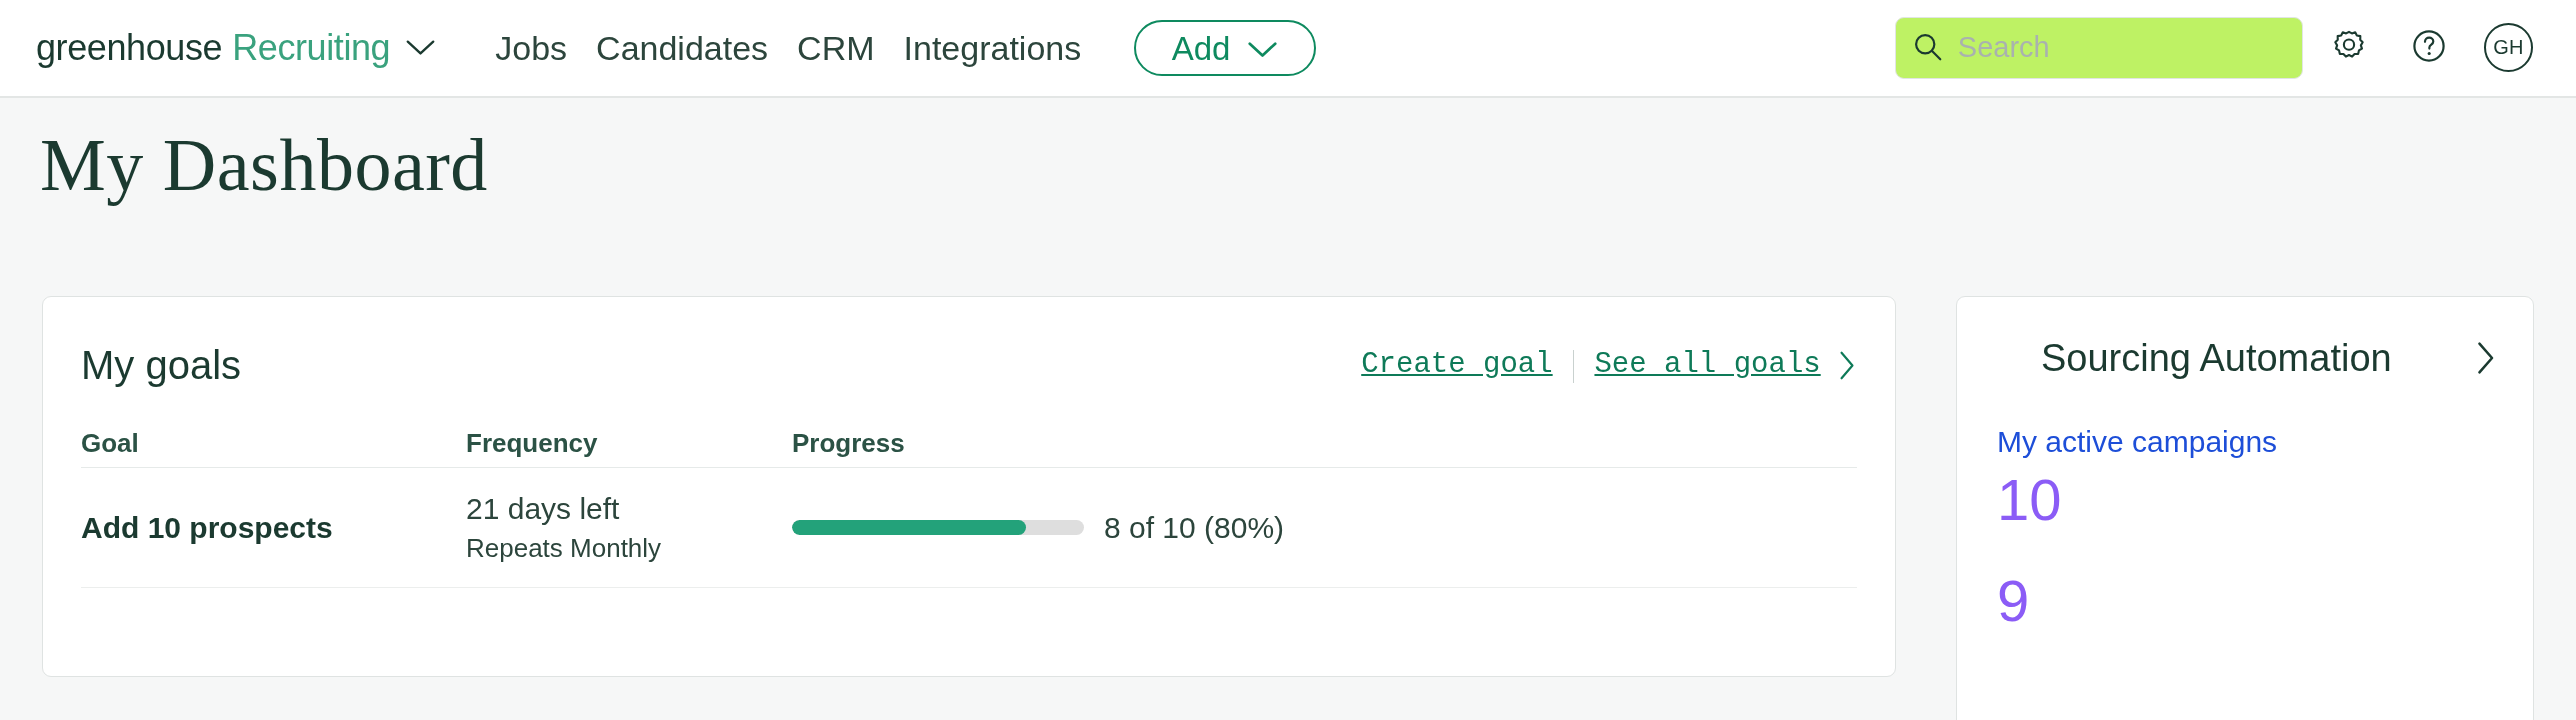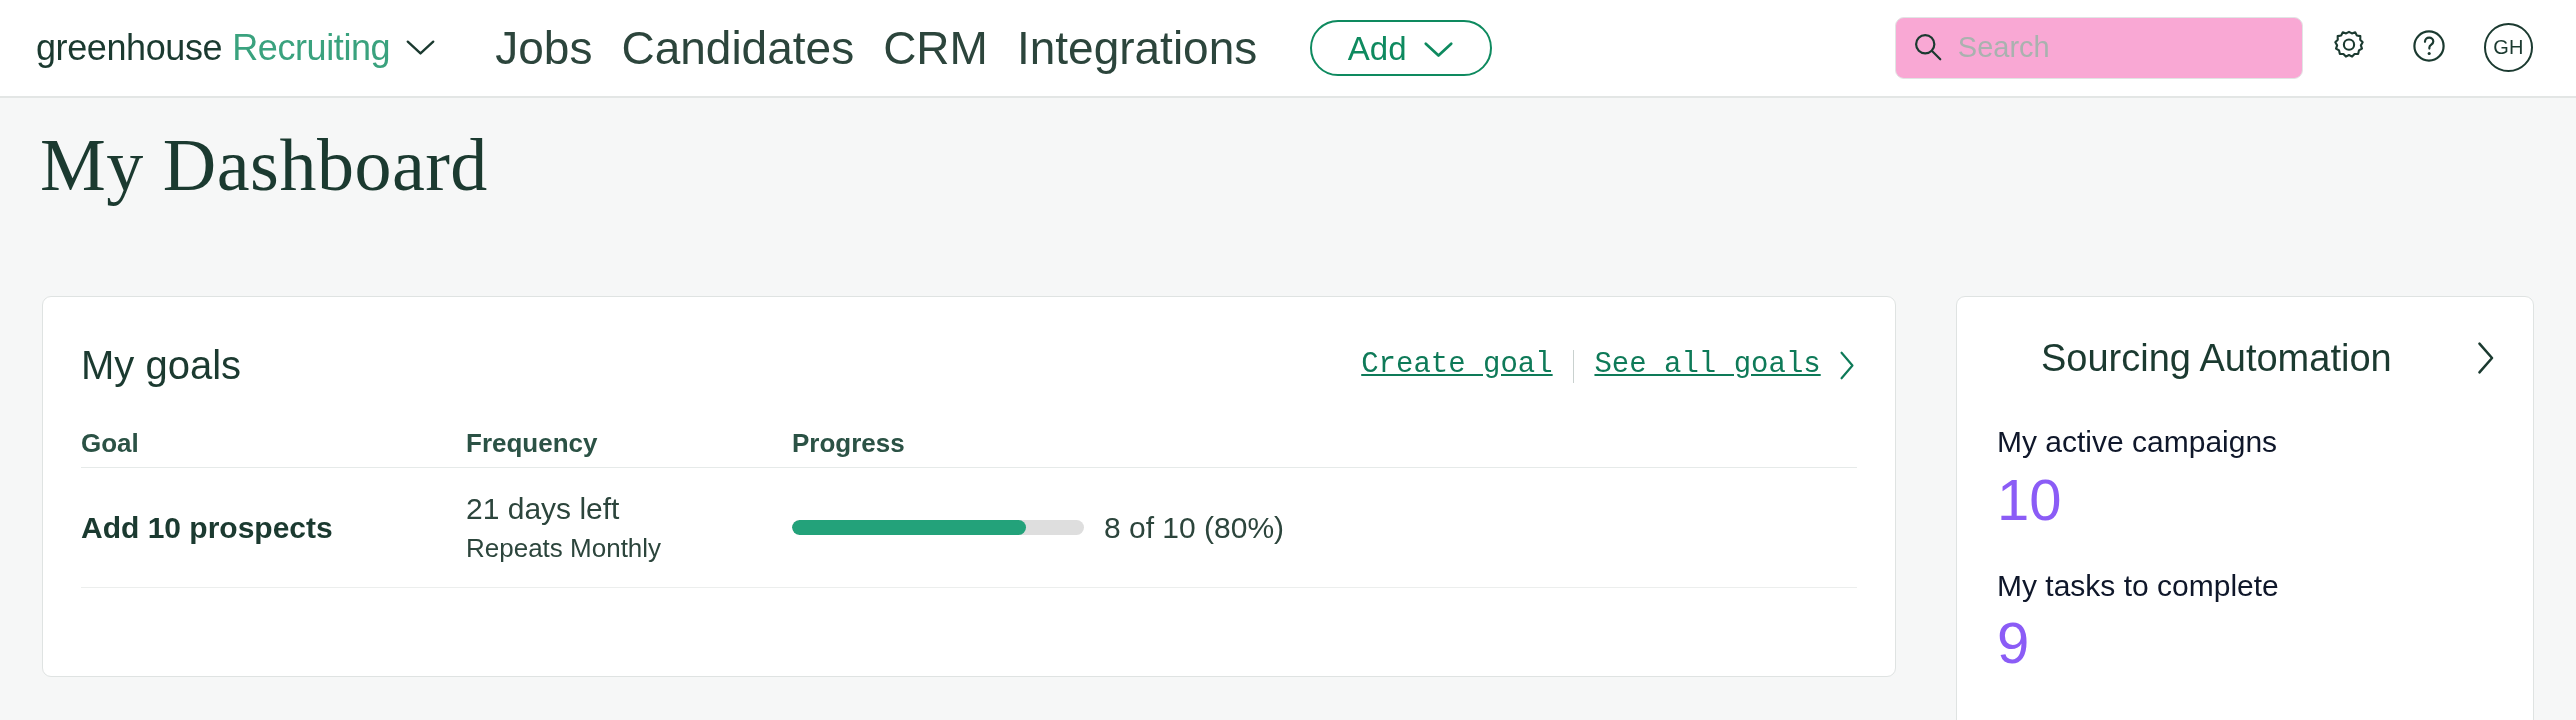--- a/index.html
+++ b/index.html
@@ -57,21 +57,21 @@
     align-items: center;
   }
 
   .nav-links {
     display: flex;
     align-items: center;
     margin-left: 45px;
     gap: 0;
   }
   .nav-link {
-    font-size: 46px;
+    font-size: 34px;
     font-weight: 400;
     color: #2c453c;
     padding: 0 14.5px;
     line-height: 1;
     cursor: pointer;
     white-space: nowrap;
   }
   .nav-link.highlighted {
     outline: 5.4px solid #fca53b;
     outline-offset: 0;
@@ -104,21 +104,21 @@
     display: flex;
     align-items: center;
     gap: 0;
   }
 
   .search-box {
     width: 408px;
     height: 62px;
     border: 1.8px solid #e1e5e4;
     border-radius: 9px;
-    background: #f9a8d4;
+    background: #bef264;
     display: flex;
     align-items: center;
     padding: 0 16.3px;
     gap: 14.5px;
     cursor: text;
   }
   .search-input {
     border: none;
     outline: none;
     font-size: 29px;
@@ -318,21 +318,21 @@
     line-height: 1;
     margin-left: 44px;
   }
   .sourcing-chevron { display: inline-flex; cursor: pointer; }
 
   .stat-block { padding: 0 40px; }
   .stat-block.first { margin-top: 50px; }
   .stat-block.second { margin-top: 40px; }
   .stat-label {
     font-size: 30px;
-    color: #0f172a;
+    color: #1d4ed8;
     line-height: 1;
   }
   .stat-value {
     font-size: 58px;
     font-weight: 400;
     color: #8b5cf6;
     line-height: 1.05;
     margin-top: 12.7px;
   }
 </style>
@@ -457,17 +457,16 @@
         </svg>
     </span>
   </div>
 
   <div class="stat-block first">
     <div class="stat-label">My active campaigns</div>
     <div class="stat-value">10</div>
   </div>
 
   <div class="stat-block second">
-    <div class="stat-label">My tasks to complete</div>
     <div class="stat-value">9</div>
   </div>
 </section>
 
 
 </body></html>

